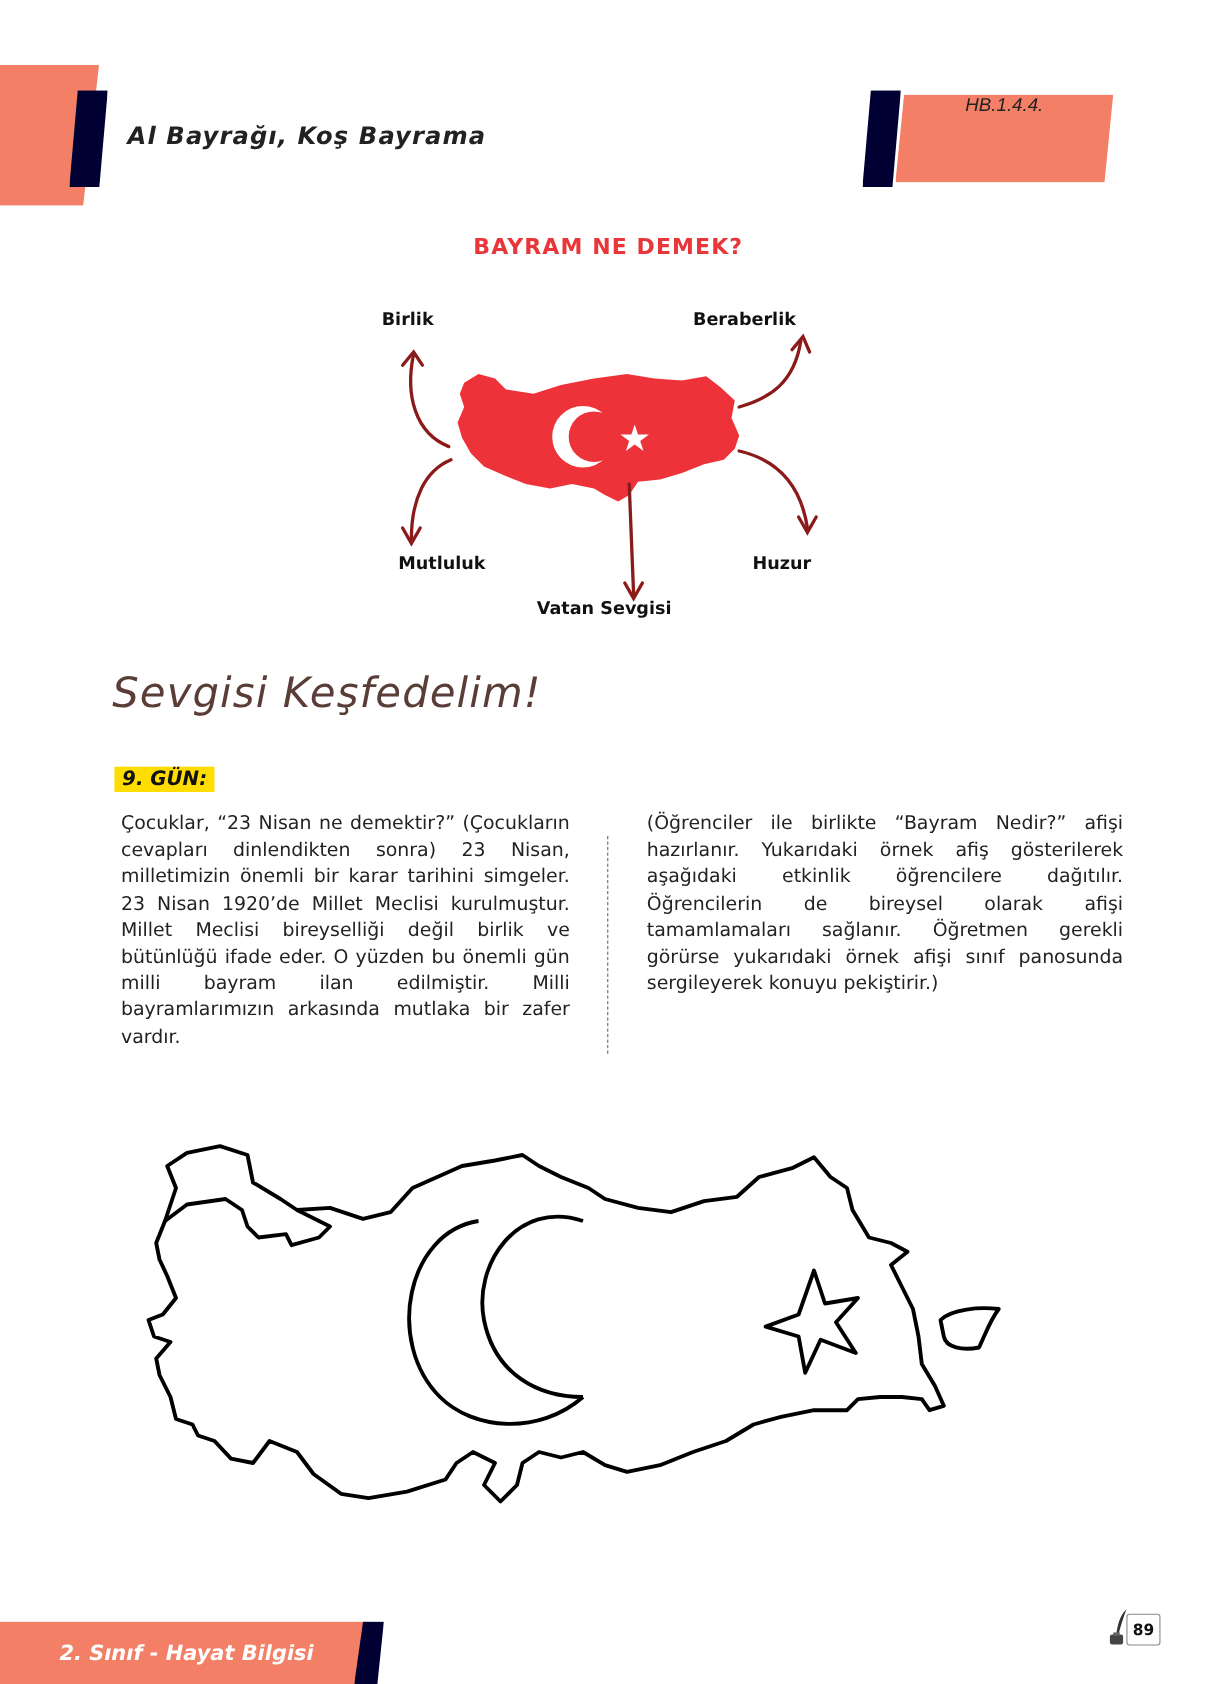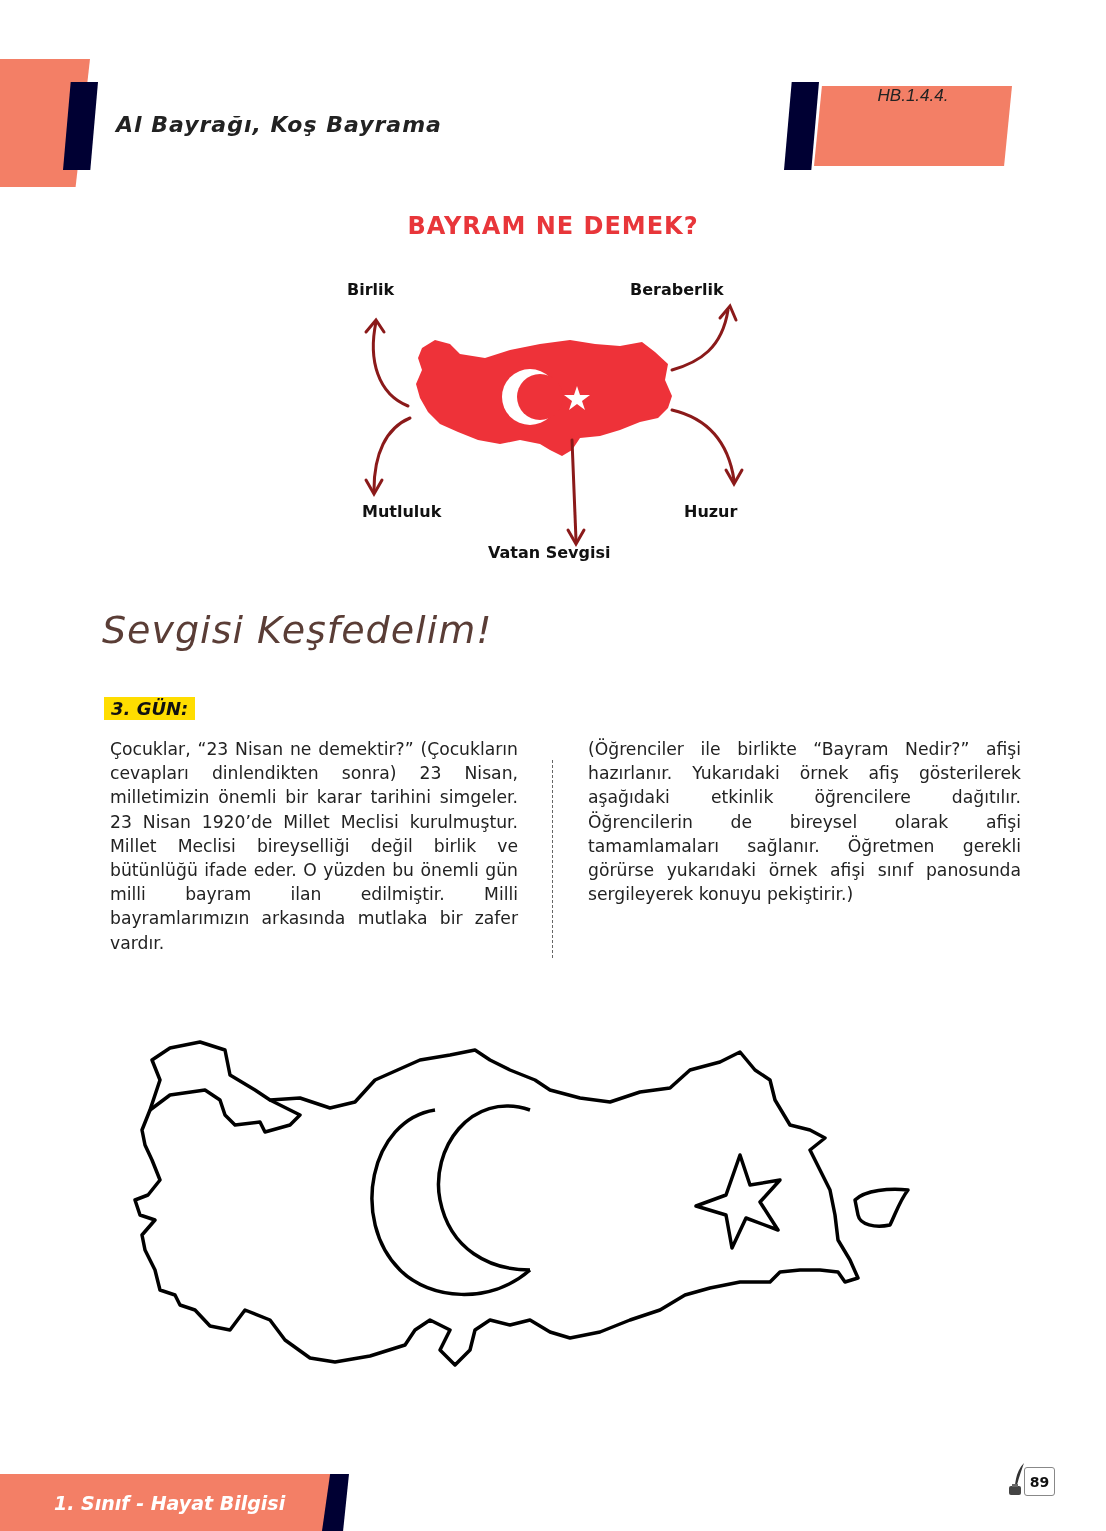--- a/index.html
+++ b/index.html
@@ -30,21 +30,21 @@
   }
   .hdr-right-orange {
     left: 814px; top: 86px; width: 198px; height: 80px; background: #f37f66;
     clip-path: polygon(4% 0, 100% 0, 96% 100%, 0 100%);
     display: flex; align-items: flex-start; justify-content: center;
   }
   .hdr-code { font-size: 17px; font-style: italic; color: #222; font-family: "Liberation Sans", sans-serif; }
 
   
   .poster-title {
-    left: 0; width: 1106px; top: 212px; text-align: center; font-size: 24px; font-weight: bold;
+    left: 0; width: 1106px; top: 212px; text-align: center; font-size: 20px; font-weight: bold;
     color: #e8363a; letter-spacing: 1px; font-family: "DejaVu Sans", sans-serif;
   }
   .poster-word { font-weight: bold; font-size: 16px; color: #111; font-family: "DejaVu Sans", sans-serif; }
 
   
   .section-title {
     left: 102px; top: 608px; font-size: 38px; font-style: italic; color: #5a3d36;
     letter-spacing: 1px; font-family: "DejaVu Sans", sans-serif; font-weight: normal;
   }
   .day-badge {
@@ -119,21 +119,21 @@
   </g>
 </svg>
 
 <div class="abs poster-word" style="left:347px; top:280px;">Birlik</div>
 <div class="abs poster-word" style="left:630px; top:280px;">Beraberlik</div>
 <div class="abs poster-word" style="left:362px; top:502px;">Mutluluk</div>
 <div class="abs poster-word" style="left:684px; top:502px;">Huzur</div>
 <div class="abs poster-word" style="left:488px; top:543px;">Vatan Sevgisi</div>
 
 <div class="abs section-title">Sevgisi Keşfedelim!</div>
-<div class="abs day-badge">3. GÜN:</div>
+<div class="abs day-badge">9. GÜN:</div>
 
 <div class="abs col col-left">
   <p>Çocuklar, “23 Nisan ne demektir?” (Çocukların cevapları dinlendikten sonra) 23 Nisan, milletimizin önemli bir karar tarihini simgeler. 23 Nisan 1920’de Millet Meclisi kurulmuştur. Millet Meclisi bireyselliği değil birlik ve bütünlüğü ifade eder. O yüzden bu önemli gün milli bayram ilan edilmiştir. Milli bayramlarımızın arkasında mutlaka bir zafer vardır.</p>
 </div>
 <div class="abs divider"></div>
 <div class="abs col col-right">
   <p>(Öğrenciler ile birlikte “Bayram Nedir?” afişi hazırlanır. Yukarıdaki örnek afiş gösterilerek aşağıdaki etkinlik öğrencilere dağıtılır. Öğrencilerin de bireysel olarak afişi tamamlamaları sağlanır. Öğretmen gerekli görürse yukarıdaki örnek afişi sınıf panosunda sergileyerek konuyu pekiştirir.)</p>
 </div>
 
 <svg class="abs coloring-map" viewBox="0 0 840 360">
@@ -142,21 +142,21 @@
     <path d="M20,90 L40,75 L75,70 L90,80 L95,95 L105,105 L130,102 L135,112 L160,105 L170,95 L140,80"></path>
     <path d="M305,90 C240,100 220,200 270,250 C300,280 360,285 400,250"></path>
     <path d="M400,90 C340,70 300,130 310,180 C320,230 360,250 400,250"></path>
     <path d="M610,135 L620,165 L650,160 L630,182 L648,210 L616,198 L602,228 L596,195 L566,186 L596,175 Z"></path>
     <path d="M725,180 C735,170 760,168 778,170 C770,180 765,195 760,205 C745,208 730,205 728,195 Z"></path>
   </g>
 </svg>
 
 <div class="abs footer-bar"></div>
 <div class="abs footer-navy"></div>
-<div class="abs footer-text">1. Sınıf - Hayat Bilgisi</div>
+<div class="abs footer-text">2. Sınıf - Hayat Bilgisi</div>
 
 <svg class="abs quill-icon" viewBox="0 0 24 36">
   <path d="M18,2 C12,8 10,16 9,24 L11,24 C13,16 16,8 18,2 Z" fill="#333"></path>
   <rect x="3" y="25" width="12" height="9" rx="2" fill="#444"></rect>
   <rect x="6" y="23" width="6" height="3" fill="#666"></rect>
 </svg>
 <div class="abs page-num-box">
   <span>89</span>
 </div>
 

